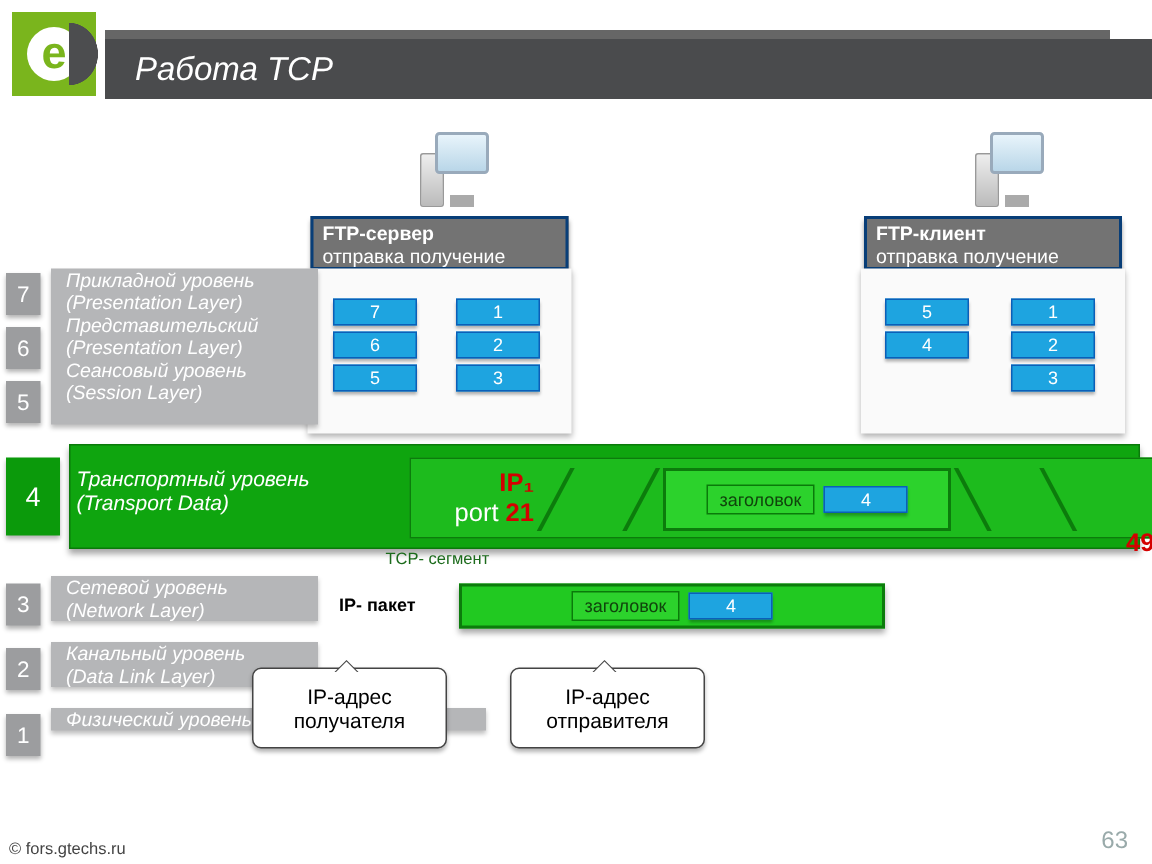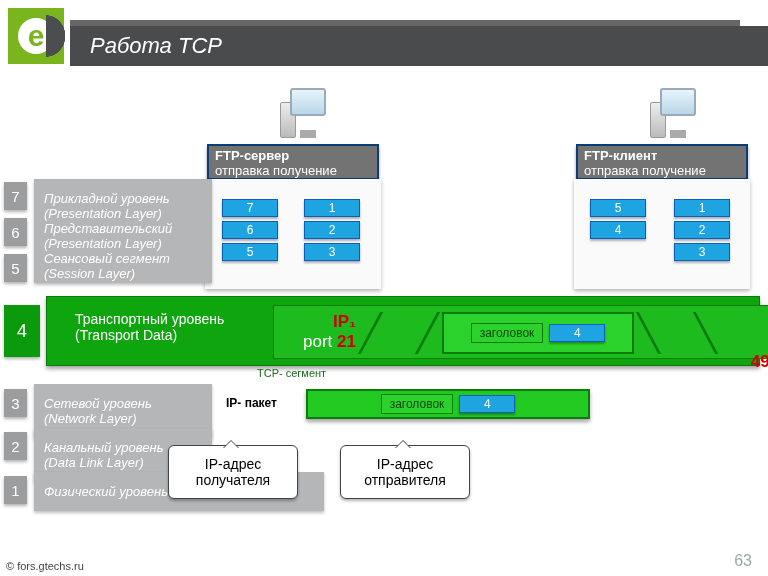--- a/index.html
+++ b/index.html
@@ -15,39 +15,39 @@
   .computer .stand{width:16px;height:8px;background:#aaa;position:absolute;bottom:0;left:20px}
   .c1{left:280px}.c2{left:650px}
 
   
   .num{position:absolute;left:4px;width:23px;height:28px;background:#9c9d9f;color:#fff;display:flex;align-items:center;justify-content:center;font-size:15px;box-shadow:0 2px 3px rgba(0,0,0,.3)}
   .n7{top:182px}.n6{top:218px}.n5{top:254px}
   .n3{top:389px}.n2{top:432px}.n1{top:476px}
   .num4{position:absolute;left:4px;top:305px;width:36px;height:52px;background:#0b9a0b;color:#fff;display:flex;align-items:center;justify-content:center;font-size:18px;box-shadow:0 2px 3px rgba(0,0,0,.3)}
 
   
-  .layer{position:absolute;left:34px;width:178px;background:#b5b6b8;color:#fff;font-size:13px;font-style:italic;padding:12px 10px;box-shadow:0 2px 3px rgba(0,0,0,.25)}
+  .layer{position:absolute;left:34px;width:178px;background:#b5b6b8;color:#fff;font-size:13px;font-style:italic;padding:0 10px;box-shadow:0 2px 3px rgba(0,0,0,.25)}
   .l7{top:179px;height:104px}
   .l3{top:384px}.l2{top:428px}
   .l1{top:472px;width:290px}
 
   
   .bluehdr{position:absolute;top:144px;width:172px;height:36px;background:#737373;border:2px solid #083e78;color:#fff;font-size:13px;padding:2px 6px;box-shadow:0 3px 3px rgba(0,0,0,.4)}
   .bh1{left:207px}.bh2{left:576px}
   .bluehdr b{font-size:13px}
 
   
   .qpanel{position:absolute;top:179px;height:110px;width:176px;background:#fafafa;box-shadow:0 2px 4px rgba(0,0,0,.3)}
   .qp1{left:205px}.qp2{left:574px}
 
   .chip{position:absolute;width:56px;height:18px;background:#1ea4e0;border:1px solid #0b5fb8;color:#fff;font-size:12px;text-align:center;line-height:16px;box-shadow:0 2px 2px rgba(0,0,0,.3)}
 
   
   .tl{position:absolute;top:296px;left:46px;width:714px;height:70px;background:#0fa50f;border:1px solid #0a7a0a;box-shadow:0 3px 4px rgba(0,0,0,.35);color:#fff}
-  .tl .lbl{position:absolute;left:28px;top:14px;font-size:14px}
+  .tl .lbl{position:absolute;left:4px;top:14px;font-style:italic;font-size:14px}
   .tcpSeg{position:absolute;left:226px;top:8px;width:530px;height:54px;background:#1dbb1d;border:1px solid #0c7c0c}
   .ipbox{position:absolute;top:6px;height:42px;width:78px;font-size:17px;text-align:right}
   .ipbox .ipred{color:#d40000;font-weight:bold}
   .ip1{left:4px}.ip2{right:4px}
   .hex{position:absolute;top:6px;height:42px;background:#1dbb1d;border-left:3px solid #0c7c0c;border-right:3px solid #0c7c0c}
   .hexL{left:95px;width:60px;transform:skewX(-28deg)}
   .hexR{right:95px;width:60px;transform:skewX(28deg)}
   .segmid{position:absolute;left:168px;right:168px;top:6px;height:42px;background:#2cd22c;border:2px solid #0c7c0c;display:flex;align-items:center;justify-content:center;gap:6px}
   .hdr{background:#2cd22c;border:1px solid #0a7a0a;color:#10440c;font-size:12px;padding:2px 8px}
   .segmid .chip{position:static}
@@ -104,21 +104,21 @@
 <div class="chip" style="left:590px;top:199px">5</div>
 <div class="chip" style="left:590px;top:221px">4</div>
 
 <div class="chip" style="left:674px;top:199px">1</div>
 <div class="chip" style="left:674px;top:221px">2</div>
 <div class="chip" style="left:674px;top:243px">3</div>
 
 <div class="layer l7">
   <span>Прикладной уровень</span><br><span>(Presentation Layer)</span><br>
   <span>Представительский</span><br><span>(Presentation Layer)</span><br>
-  <span>Сеансовый сегмент</span><br><span>(Session Layer)</span>
+  <span>Сеансовый уровень</span><br><span>(Session Layer)</span>
 </div>
 <div class="layer l3"><span>Сетевой уровень</span><br><span>(Network Layer)</span></div>
 <div class="layer l2"><span>Канальный уровень</span><br><span>(Data Link Layer)</span></div>
 <div class="layer l1"><span>Физический уровень (Physical Layer)</span></div>
 
 <div class="num n7">7</div>
 <div class="num n6">6</div>
 <div class="num n5">5</div>
 <div class="num4">4</div>
 <div class="num n3">3</div>

